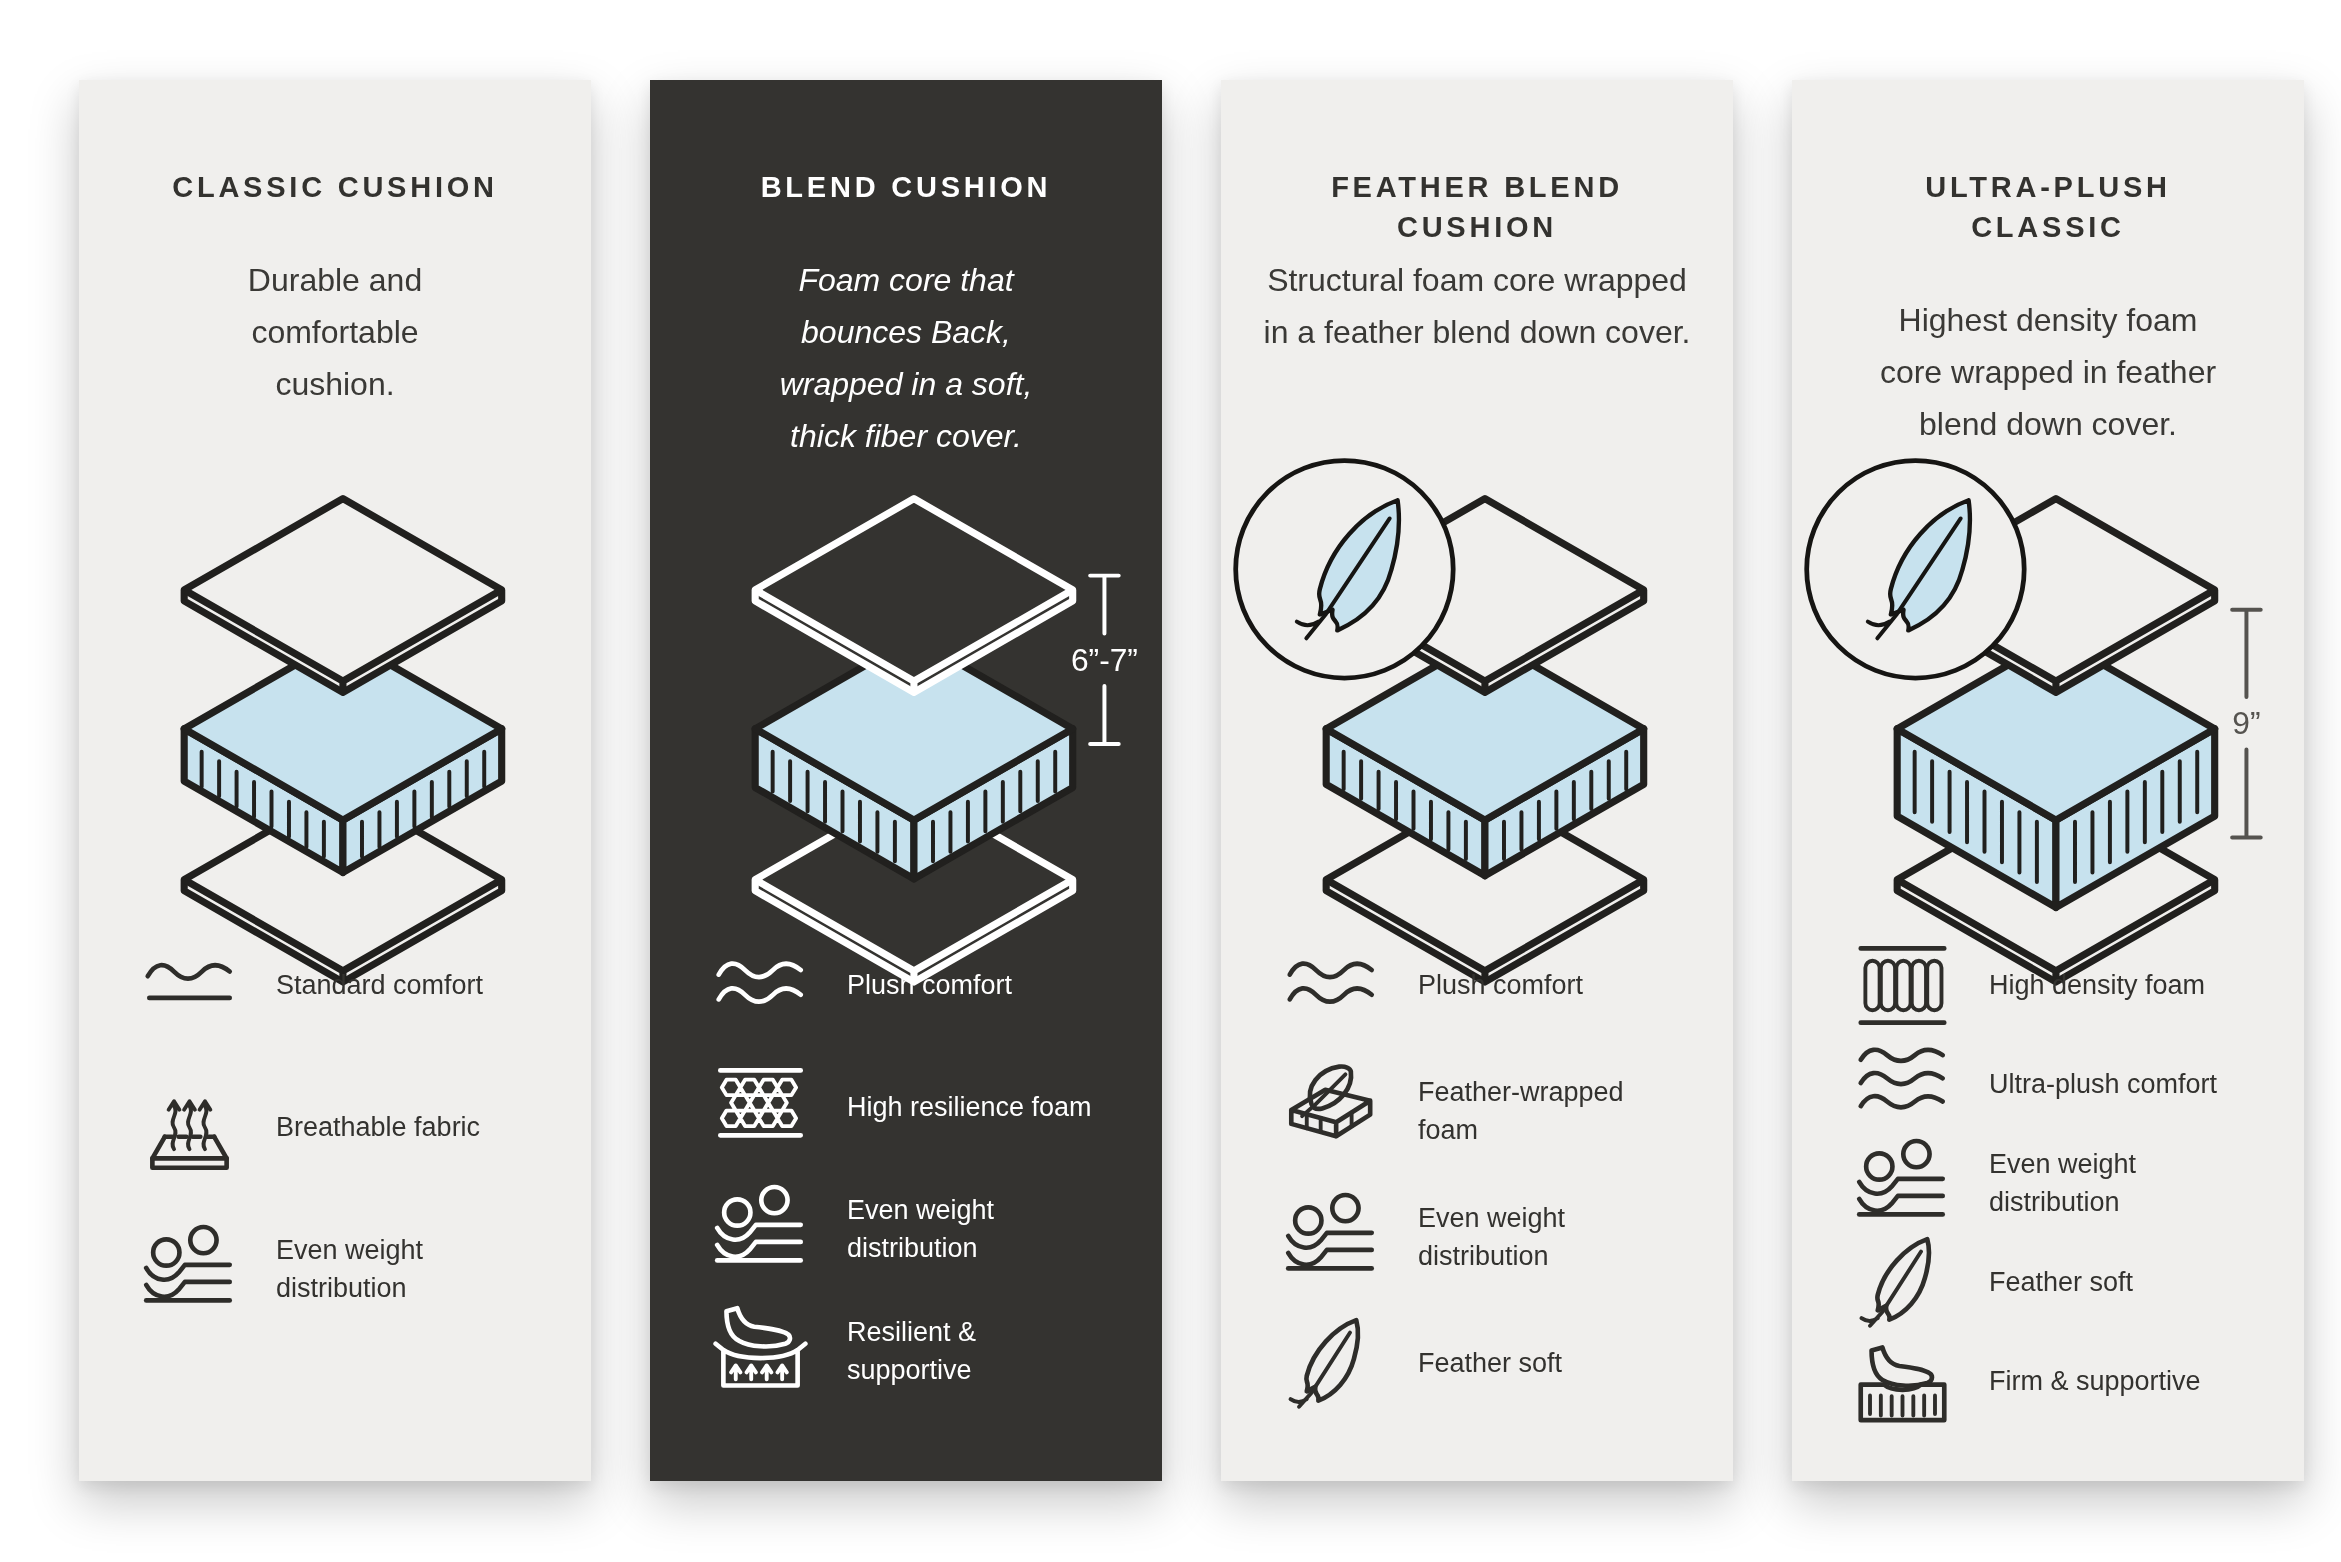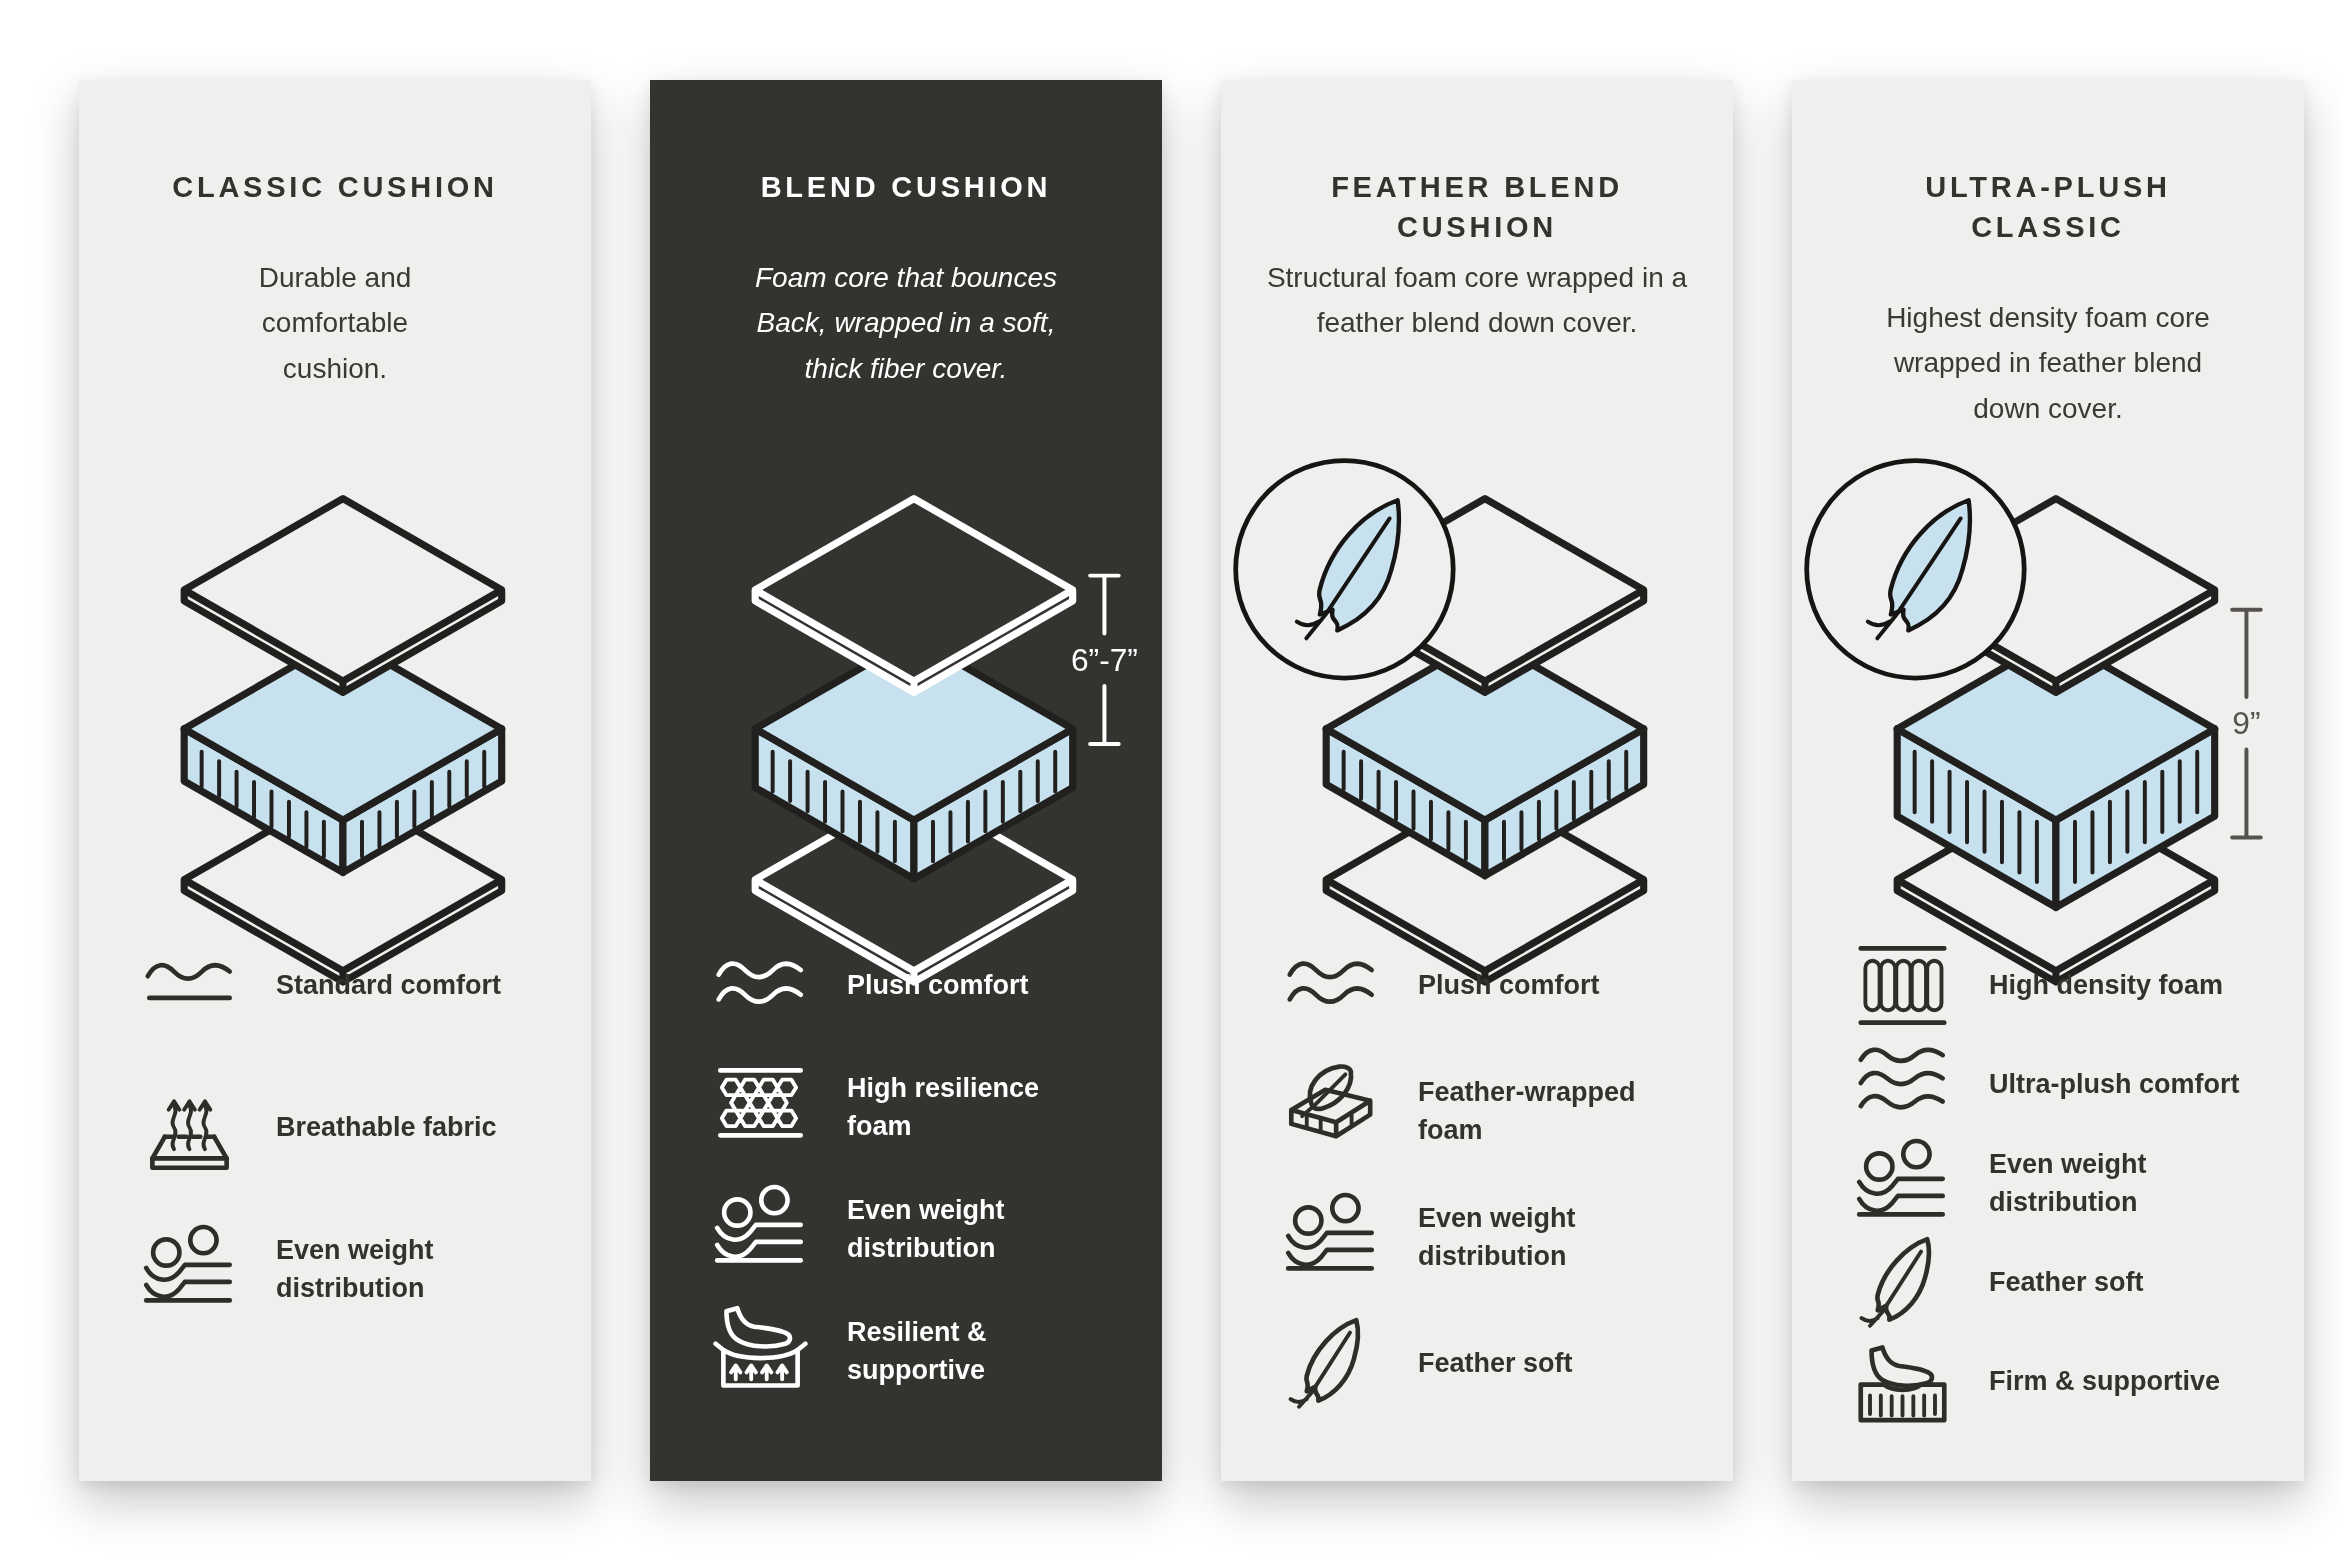--- a/index.html
+++ b/index.html
@@ -25,21 +25,21 @@
     margin:87px 51px 0;
     text-align:center;
     font-size:29px;font-weight:bold;
     letter-spacing:.13em;line-height:1.38;
     color:#33322f;
   }
   .dark .card-title{color:#ffffff;}
   .card-desc{
     margin:48px auto 0;
     text-align:center;
-    font-size:28px;line-height:1.62;
+    font-size:32px;line-height:1.62;
     color:#3a3936;
   }
   .dark .card-desc{color:#ffffff;}
   .card:nth-child(1) .card-desc{max-width:256px;}
   .card:nth-child(2) .card-desc{max-width:326px;font-style:italic;}
   .card:nth-child(3) .card-desc{max-width:443px;margin-top:8px;}
   .card:nth-child(4) .card-desc{max-width:361px;}
 
   .diagram{
     position:absolute;top:371px;left:50%;
@@ -73,21 +73,21 @@
   .card:nth-child(3) .features{gap:27px;}
   .card:nth-child(4) .features{gap:0px;}
   .feature{display:flex;align-items:center;gap:37px;min-height:99px;}
   .ficon{width:99px;height:99px;flex:none;display:flex;align-items:center;justify-content:center;}
   .ficon svg{width:99px;height:99px;}
   .ico{fill:none;stroke:#2e2d2a;stroke-width:3;stroke-linecap:round;stroke-linejoin:round;}
   .ico-thin{fill:none;stroke:#2e2d2a;stroke-width:2.5;stroke-linecap:round;stroke-linejoin:round;}
   .dark .ico,.dark .ico-thin{stroke:#ffffff;}
   .flabel{
     font-size:27px;line-height:1.38;
-    max-width:251px;color:#33322f;font-weight:bold;
+    max-width:251px;color:#33322f;
   }
   .dark .flabel{color:#ffffff;}
 </style>
 </head>
 <body>
 
 <div class="cards">
 
   <section class="card">
     <h2 class="card-title">CLASSIC CUSHION</h2>

